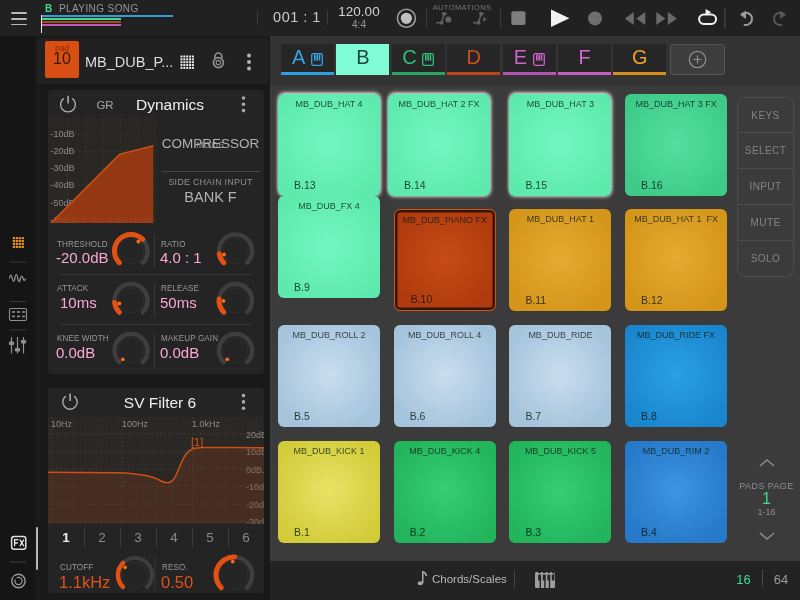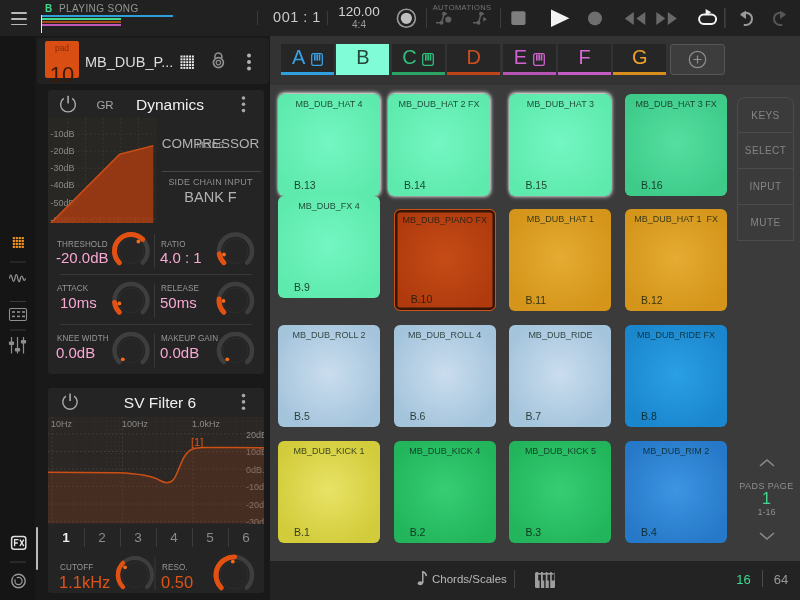--- a/index.html
+++ b/index.html
@@ -105,21 +105,21 @@
       <rect x="10" y="561.5" width="16" height="1" fill="#3f3f3f"></rect>
       <circle cx="18.5" cy="581" r="6.7" stroke="#9a9a9a" stroke-width="1.4" fill="none"></circle>
       <circle cx="18.5" cy="581" r="3.6" stroke="#9a9a9a" stroke-width="1.2" fill="none"></circle>
       <path d="M 14 576.5 L 16.5 579" stroke="#151515" stroke-width="2.4"></path>
     </svg>
 <div class="abs" style="left:36.2px;top:527px;width:2px;height:43px;background:#b9b9b9;border-radius:1px;z-index:9;"></div>
 <div class="abs" style="left:35px;top:36px;width:235px;height:564px;background:#191919;border-radius:6px 0 0 0;"></div>
 <div class="abs" style="left:37px;top:38px;width:232px;height:46px;background:#212121;border-radius:4px;"></div>
 <div class="abs" style="left:45px;top:41px;width:34px;height:37px;background:#d94e12;border-radius:2px;"></div>
 <div class="abs" style="left:45px;top:42.5px;width:34px;text-align:center;font-size:8.5px;color:#8a2a08;">pad</div>
-<div class="abs" style="left:45px;top:62px;width:34px;text-align:center;font-size:22px;color:#381a06;">10</div>
+<div class="abs" style="left:45px;top:50px;width:34px;text-align:center;font-size:16px;color:#381a06;">10</div>
 <div class="abs" style="left:85px;top:53.5px;font-size:14.5px;color:#dcdcdc;">MB_DUB_P...</div>
 <svg class="abs" style="left:0;top:36px" width="270" height="50" viewBox="0 36 270 50">
       <rect x="180.5" y="55.5" width="2" height="2" fill="#ececec"></rect>
       <rect x="183.35" y="55.5" width="2" height="2" fill="#ececec"></rect>
       <rect x="186.2" y="55.5" width="2" height="2" fill="#ececec"></rect>
       <rect x="189.05" y="55.5" width="2" height="2" fill="#ececec"></rect>
       <rect x="191.9" y="55.5" width="2" height="2" fill="#ececec"></rect>
       <rect x="180.5" y="58.35" width="2" height="2" fill="#ececec"></rect>
       <rect x="183.35" y="58.35" width="2" height="2" fill="#ececec"></rect>
       <rect x="186.2" y="58.35" width="2" height="2" fill="#ececec"></rect>
@@ -407,20 +407,21 @@
       <div class="bn">B.3</div>
     </div>
 <div class="pad" style="left:625.1px;top:440.9px;background:radial-gradient(circle at 50% 48%, #3d95e2 0%, #2679c8 80%);">
       <div class="nm">MB_DUB_RIM 2</div>
       <div class="bn">B.4</div>
     </div>
 <div class="railbtn" style="top:96.5px;border-radius:8px 8px 0 0;">KEYS</div>
 <div class="railbtn" style="top:132.5px;border-top:none;">SELECT</div>
 <div class="railbtn" style="top:168.5px;border-top:none;">INPUT</div>
 <div class="railbtn" style="top:204.5px;border-top:none;">MUTE</div>
+<div class="railbtn" style="top:240.5px;border-radius:0 0 8px 8px;border-top:none;">SOLO</div>
 <svg class="abs" style="left:758px;top:458px" width="18" height="10">
       <path d="M 2 8 L 9 2 L 16 8" stroke="#8a8a8a" stroke-width="1.6" fill="none"></path>
     </svg>
 <div class="abs" style="left:735px;top:481px;width:63px;text-align:center;font-size:9px;color:#8f8f8f;letter-spacing:.4px;">PADS PAGE</div>
 <div class="abs" style="left:735px;top:490px;width:63px;text-align:center;font-size:16px;color:#3fd98f;">1</div>
 <div class="abs" style="left:735px;top:507px;width:63px;text-align:center;font-size:9px;color:#8f8f8f;">1-16</div>
 <svg class="abs" style="left:758px;top:531px" width="18" height="10">
       <path d="M 2 2 L 9 8 L 16 2" stroke="#8a8a8a" stroke-width="1.6" fill="none"></path>
     </svg>
 <div class="abs" style="left:270px;top:561px;width:530px;height:39px;background:#232323;"></div>

